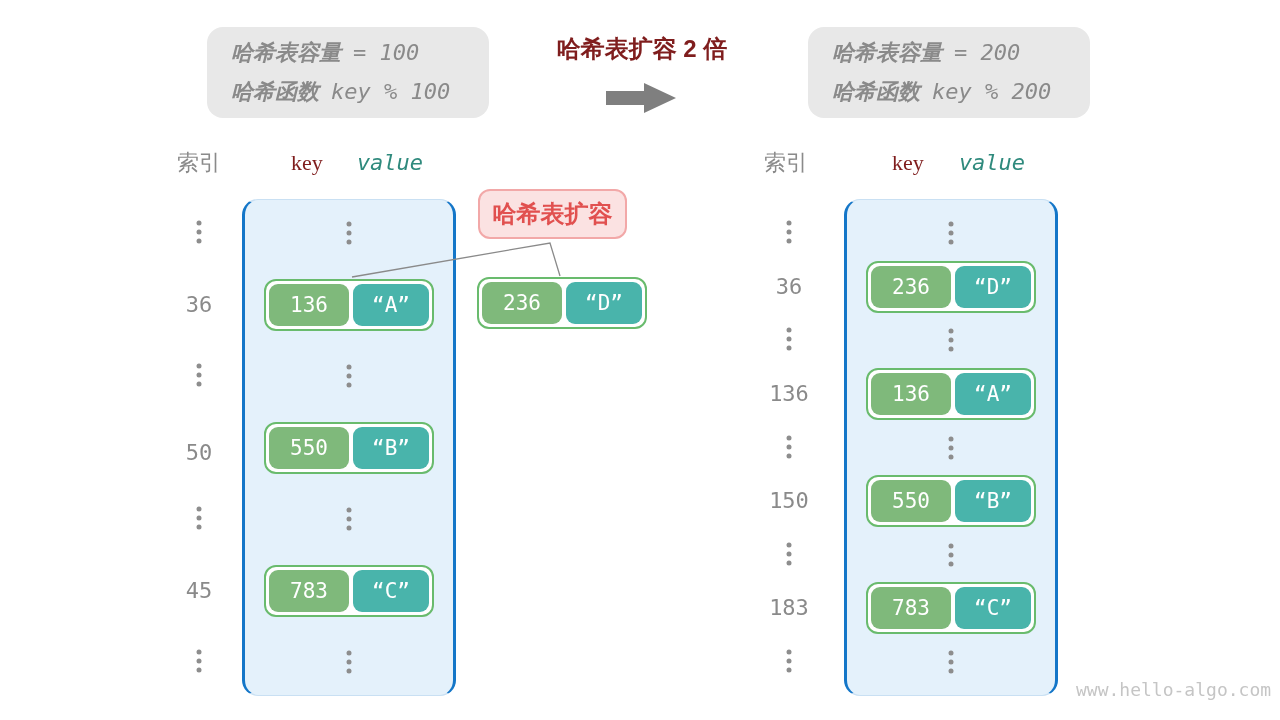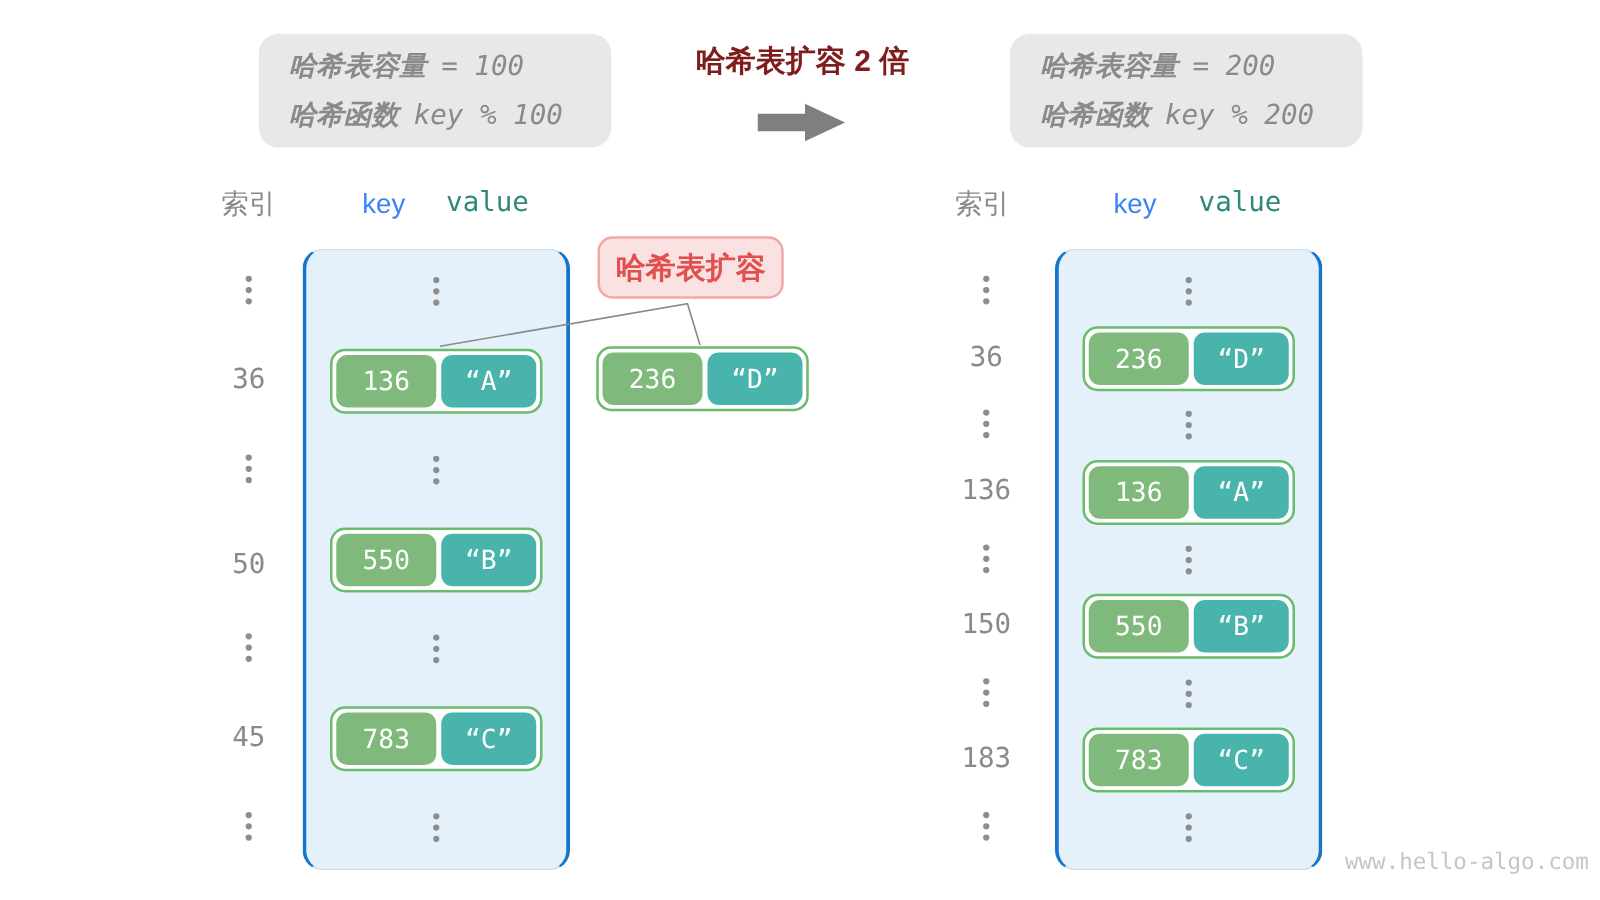--- a/index.html
+++ b/index.html
@@ -19,22 +19,22 @@
 
   
   .title { position:absolute; left:462px; top:33px; width:360px; text-align:center;
            font-weight:bold; font-size:24px; color:#7f1d1d; }
   .arrow-svg { position:absolute; left:606px; top:82px; }
 
   
   .col-header { position:absolute; top:149px; height:28px; line-height:28px;
                 text-align:center; font-size:22px; }
   .h-index { color:#8A8A8A; }
-  .h-key   { font-family:Liberation Sans, sans-serif; color:#3b82f6; }
-  .h-value { font-family:"DejaVu Sans Mono", monospace; color:#2F8A7D; }
+  .h-key   { font-family:Liberation Serif, serif; color:#7f1d1d; }
+  .h-value { font-family:"DejaVu Sans Mono", monospace; color:#2F8A7D;font-style:italic; }
   .h-index.L { left:169px; width:60px; }
   .h-key.L   { left:277px; width:60px; }
   .h-value.L { left:350px; width:80px; }
   .h-index.R { left:756px; width:60px; }
   .h-key.R   { left:878px; width:60px; }
   .h-value.R { left:952px; width:80px; }
 
   
   .index-col { position:absolute; top:199px; width:50px; height:497px; }
   .index-col.L { left:174px; }

